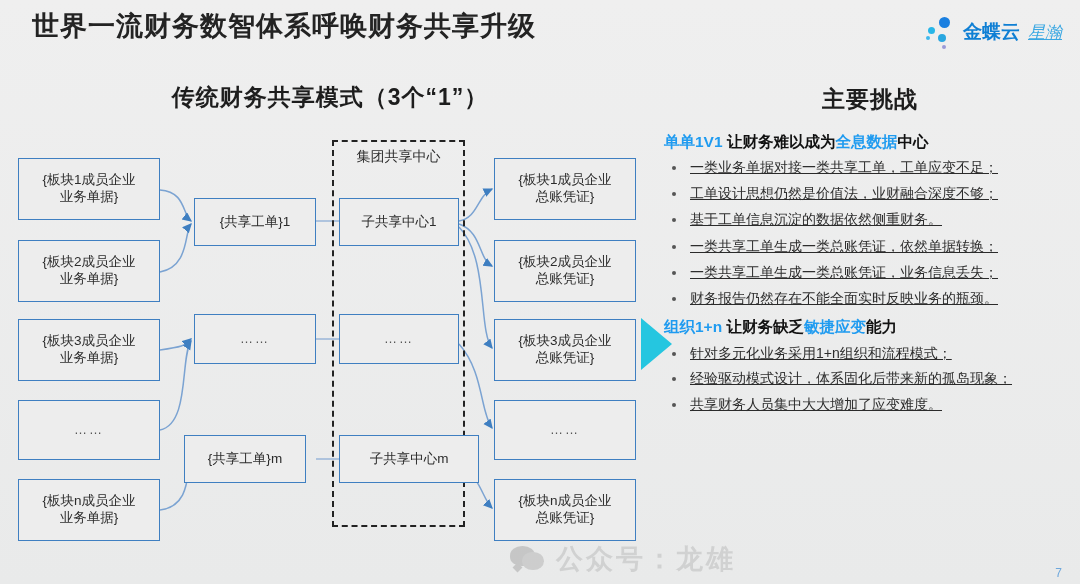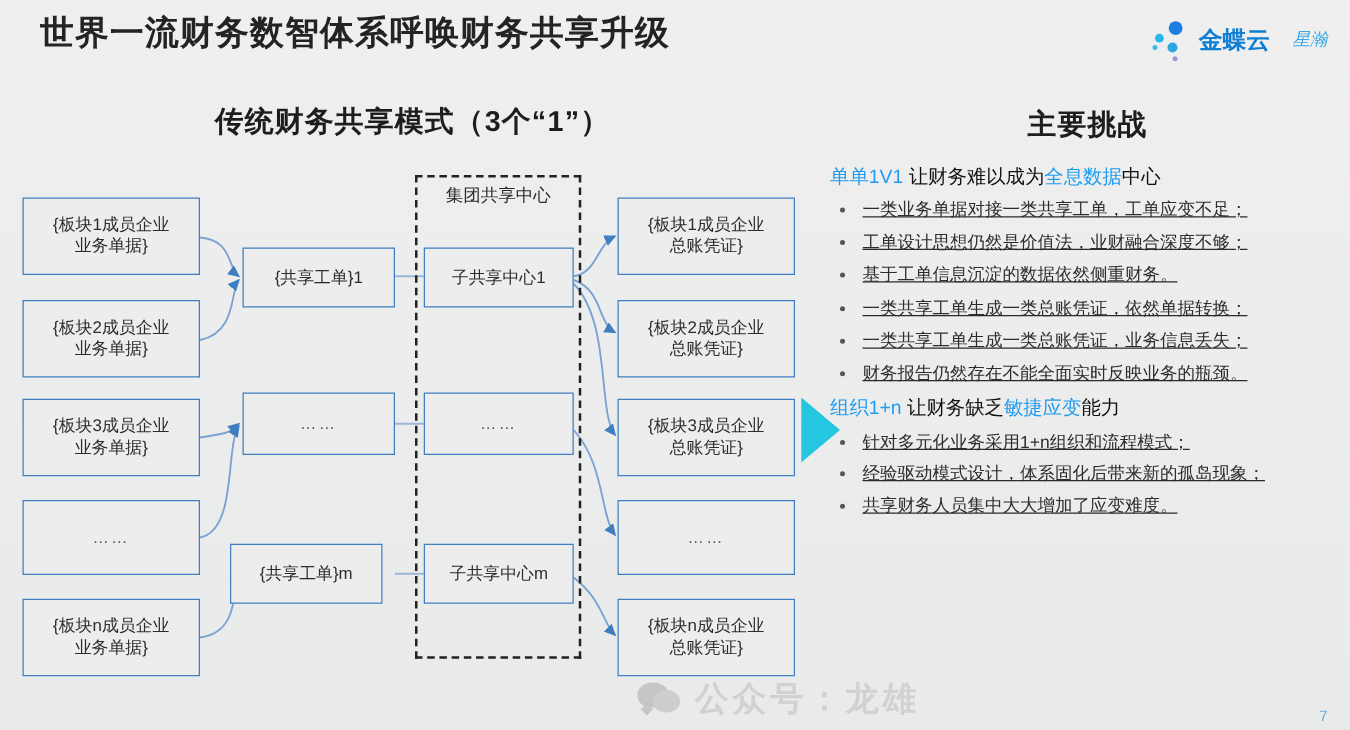--- a/index.html
+++ b/index.html
@@ -18,21 +18,21 @@
   }
   .logo{position:absolute;right:18px;top:12px;height:40px;display:flex;align-items:center;gap:6px;}
   .logo-dots{position:relative;width:32px;height:38px;}
   .logo-dots i{position:absolute;border-radius:50%;display:block;}
   .d1{width:11px;height:11px;background:#1a7fe0;left:14px;top:4px;}
   .d2{width:7px;height:7px;background:#28b6e8;left:3px;top:14px;}
   .d3{width:8px;height:8px;background:#2aa7e0;left:13px;top:21px;}
   .d4{width:4px;height:4px;background:#9a9ad8;left:17px;top:32px;}
   .d5{width:4px;height:4px;background:#3fb8ec;left:1px;top:23px;}
   .logo-t1{font-size:19px;font-weight:bold;color:#0f7fd4;letter-spacing:0px;}
-  .logo-t2{font-size:14px;font-style:italic;color:#3aa7e2;margin-left:12px;}
+  .logo-t2{font-size:17px;font-style:italic;color:#3aa7e2;margin-left:2px;text-decoration:underline;}
 
   
   .diagram-title{
     position:absolute;left:0;top:82px;width:660px;text-align:center;
     font-size:23px;font-weight:bold;color:#1d1d1d;letter-spacing:1px;
   }
   .challenge-title{
     position:absolute;left:660px;top:84px;width:420px;text-align:center;
     font-size:23px;font-weight:bold;color:#1d1d1d;letter-spacing:1px;
   }
@@ -52,21 +52,21 @@
   }
   .group-label{
     position:absolute;font-size:14px;color:#2c2c2c;text-align:center;width:100%;
   }
   svg.conn{position:absolute;left:0;top:0;width:660px;height:584px;pointer-events:none;}
 
   
   #panel{position:absolute;left:664px;top:130px;width:412px;}
   .block{margin-bottom:6px;}
   .block-head{
-    font-size:15.5px;font-weight:normal;color:#111;line-height:1.5;margin-bottom:3px;
+    font-size:15.5px;font-weight:bold;color:#111;line-height:1.5;margin-bottom:3px;
     white-space:nowrap;
   }
   .block-head .hl{color:#1f9bf0;}
   .bullets{margin:0;padding:0;list-style:none;text-decoration:underline;}
   .bullets li{
     position:relative;padding-left:26px;font-size:14px;color:#2d2d2d;
     line-height:1.55;margin:4px 0;
   }
   .bullets li:before{
     content:"";position:absolute;left:8px;top:9px;width:4px;height:4px;
@@ -173,21 +173,21 @@
     <div class="nodebox" style="left:184px;top:435px;width:122px;height:48px;">
         <span>{共享工单}m</span>
       </div>
 
     <div class="nodebox" style="left:339px;top:198px;width:120px;height:48px;">
         <span>子共享中心1</span>
       </div>
     <div class="nodebox" style="left:339px;top:314px;width:120px;height:50px;">
         <span class="dots">……</span>
       </div>
-    <div class="nodebox" style="left:339px;top:435px;width:120px;height:48px;">
+    <div class="nodebox" style="left:339px;top:435px;width:140px;height:48px;">
         <span>子共享中心m</span>
       </div>
 
     <div class="nodebox" style="left:494px;top:158px;width:142px;height:62px;">
         <span>{板块1成员企业<br>总账凭证}</span>
       </div>
     <div class="nodebox" style="left:494px;top:240px;width:142px;height:62px;">
         <span>{板块2成员企业<br>总账凭证}</span>
       </div>
     <div class="nodebox" style="left:494px;top:319px;width:142px;height:62px;">

